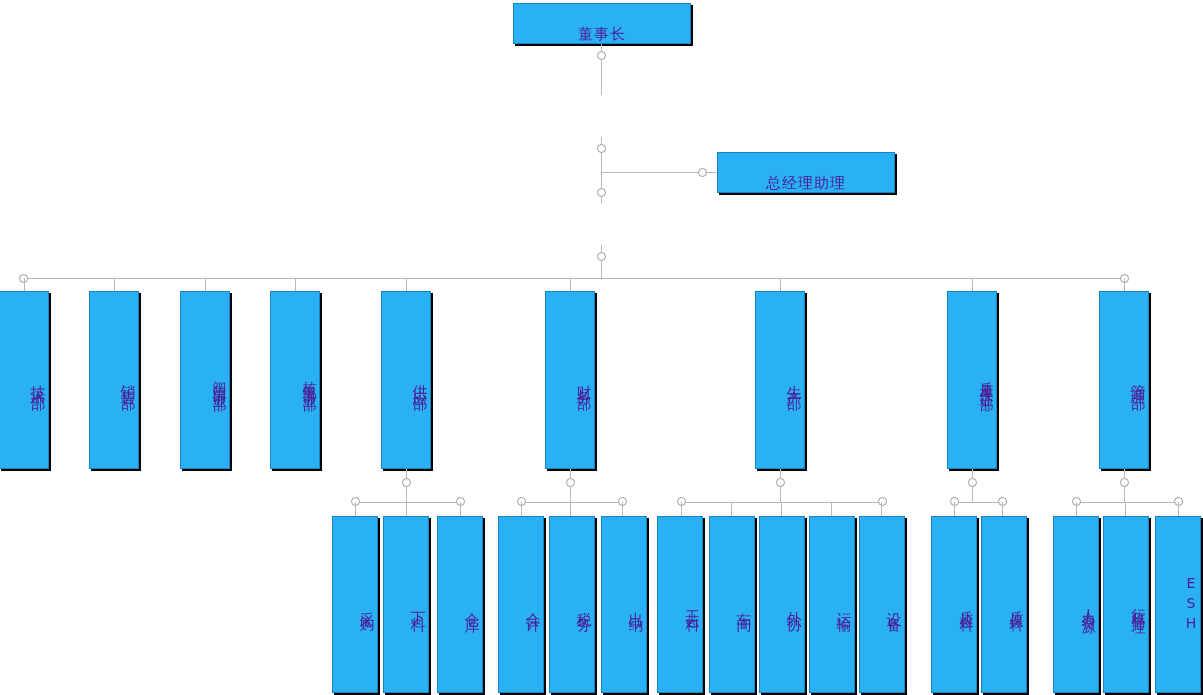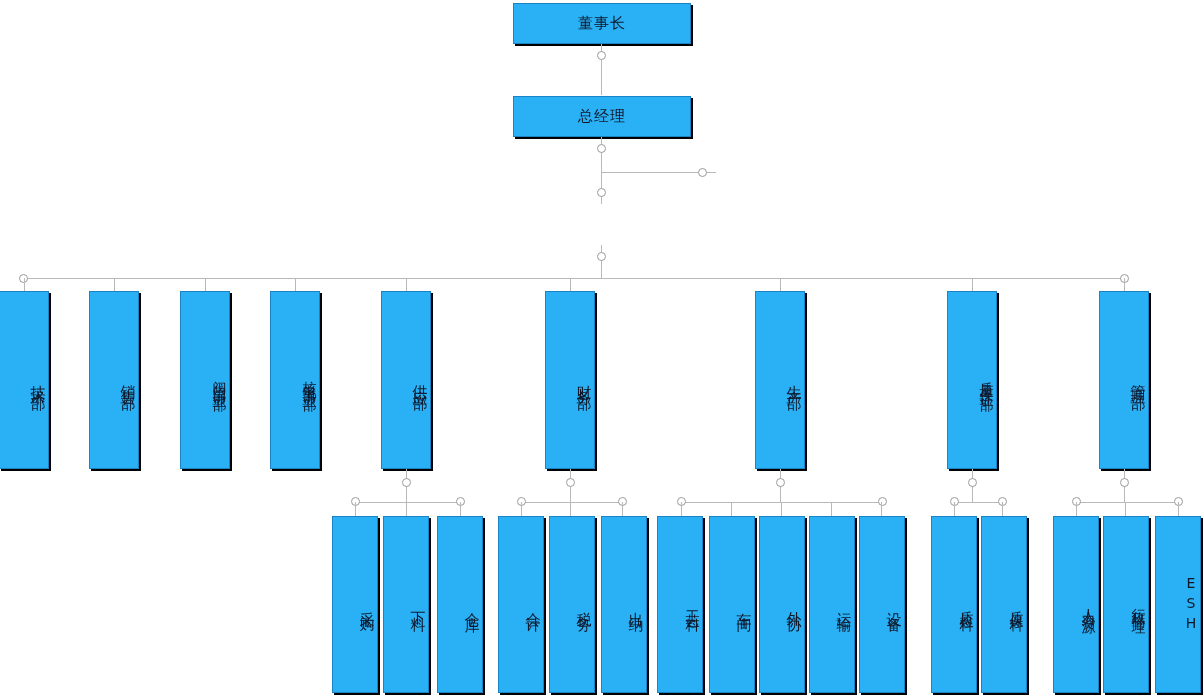--- a/index.html
+++ b/index.html
@@ -17,23 +17,23 @@
     overflow: hidden;
     background: #ffffff;
   }
   
   .node {
     position: absolute;
     box-sizing: border-box;
     background: #2ab0f4;
     border: 1px solid #1b82c4;
     box-shadow: 2px 2px 0 0 #000000;
-    color: #0f172a;
+    color: #4c1d95;
     display: flex;
-    align-items: center;
+    align-items: flex-end;
     justify-content: center;
     text-align: center;
     line-height: 1.12;
   }
   .node .lbl {
     display: block;
     width: 100%;
     padding: 0 2px;
     box-sizing: border-box;
   }
@@ -79,31 +79,31 @@
 
 <div id="canvas">
 
   <div class="node h-node" style="left:513px; top:3px; width:178px; height:41px;">
     <span class="lbl">董事长</span>
   </div>
 
   <div class="line-v" style="left:601px; top:44px; height:51px;"></div>
   <div class="dot" style="left:597px; top:51px;"></div>
 
-  <div class="node h-node" style="left:513px; top:96px; width:178px; height:41px;">
-    <span class="lbl">总经理</span>
-  </div>
 
   <div class="line-v" style="left:601px; top:137px; height:67px;"></div>
   <div class="dot" style="left:597px; top:144px;"></div>
   <div class="dot" style="left:597px; top:188px;"></div>
 
   <div class="line-h" style="left:601px; top:172px; width:115px;"></div>
   <div class="dot" style="left:698px; top:168px;"></div>
 
+  <div class="node h-node" style="left:717px; top:152px; width:178px; height:41px;">
+    <span class="lbl">总经理助理</span>
+  </div>
 
 
   <div class="line-v" style="left:601px; top:245px; height:33px;"></div>
   <div class="dot" style="left:597px; top:252px;"></div>
   <div class="line-h" style="left:24px; top:278px; width:1101px;"></div>
   <div class="dot" style="left:19px; top:274px;"></div>
   <div class="dot" style="left:1120px; top:274px;"></div>
 
   <div class="line-v" style="left:24px;   top:278px; height:13px;"></div>
   <div class="line-v" style="left:114px;  top:278px; height:13px;"></div>

